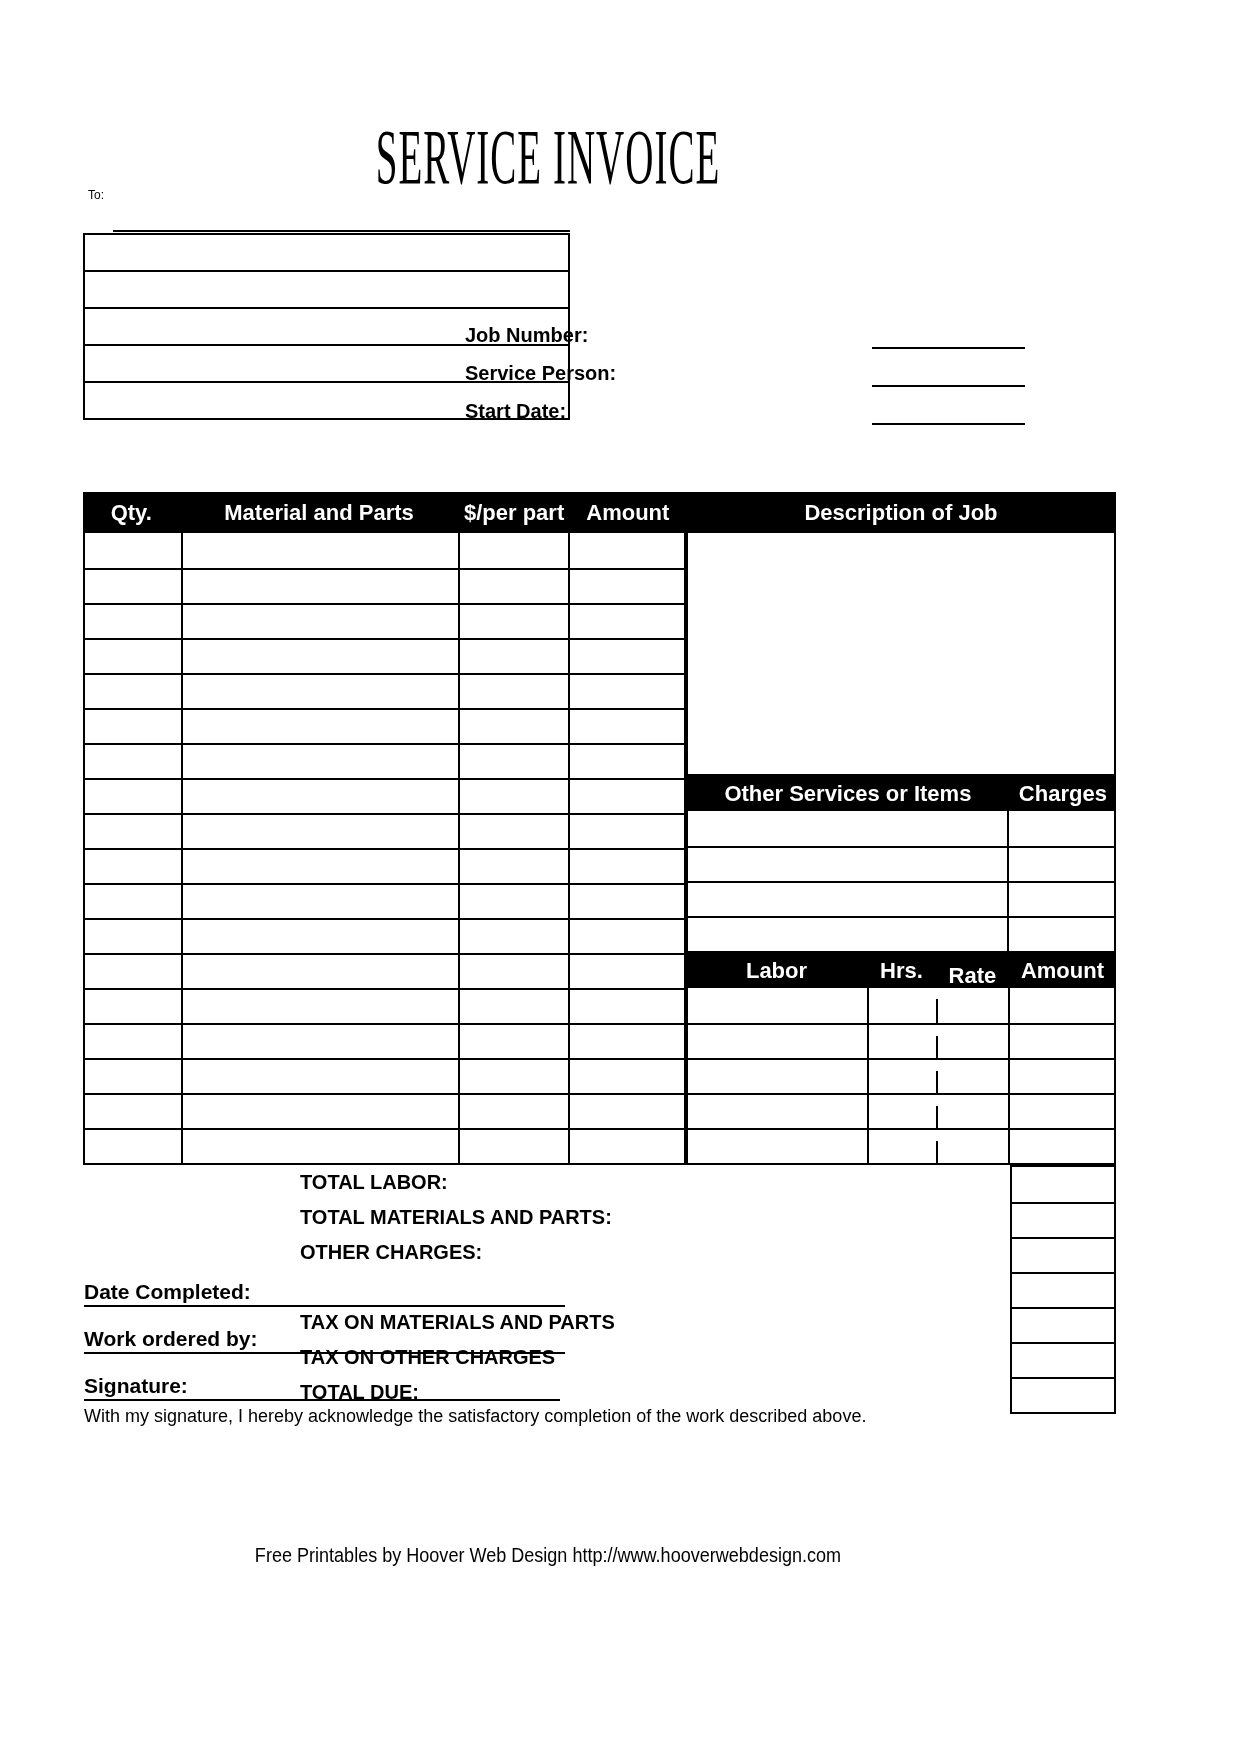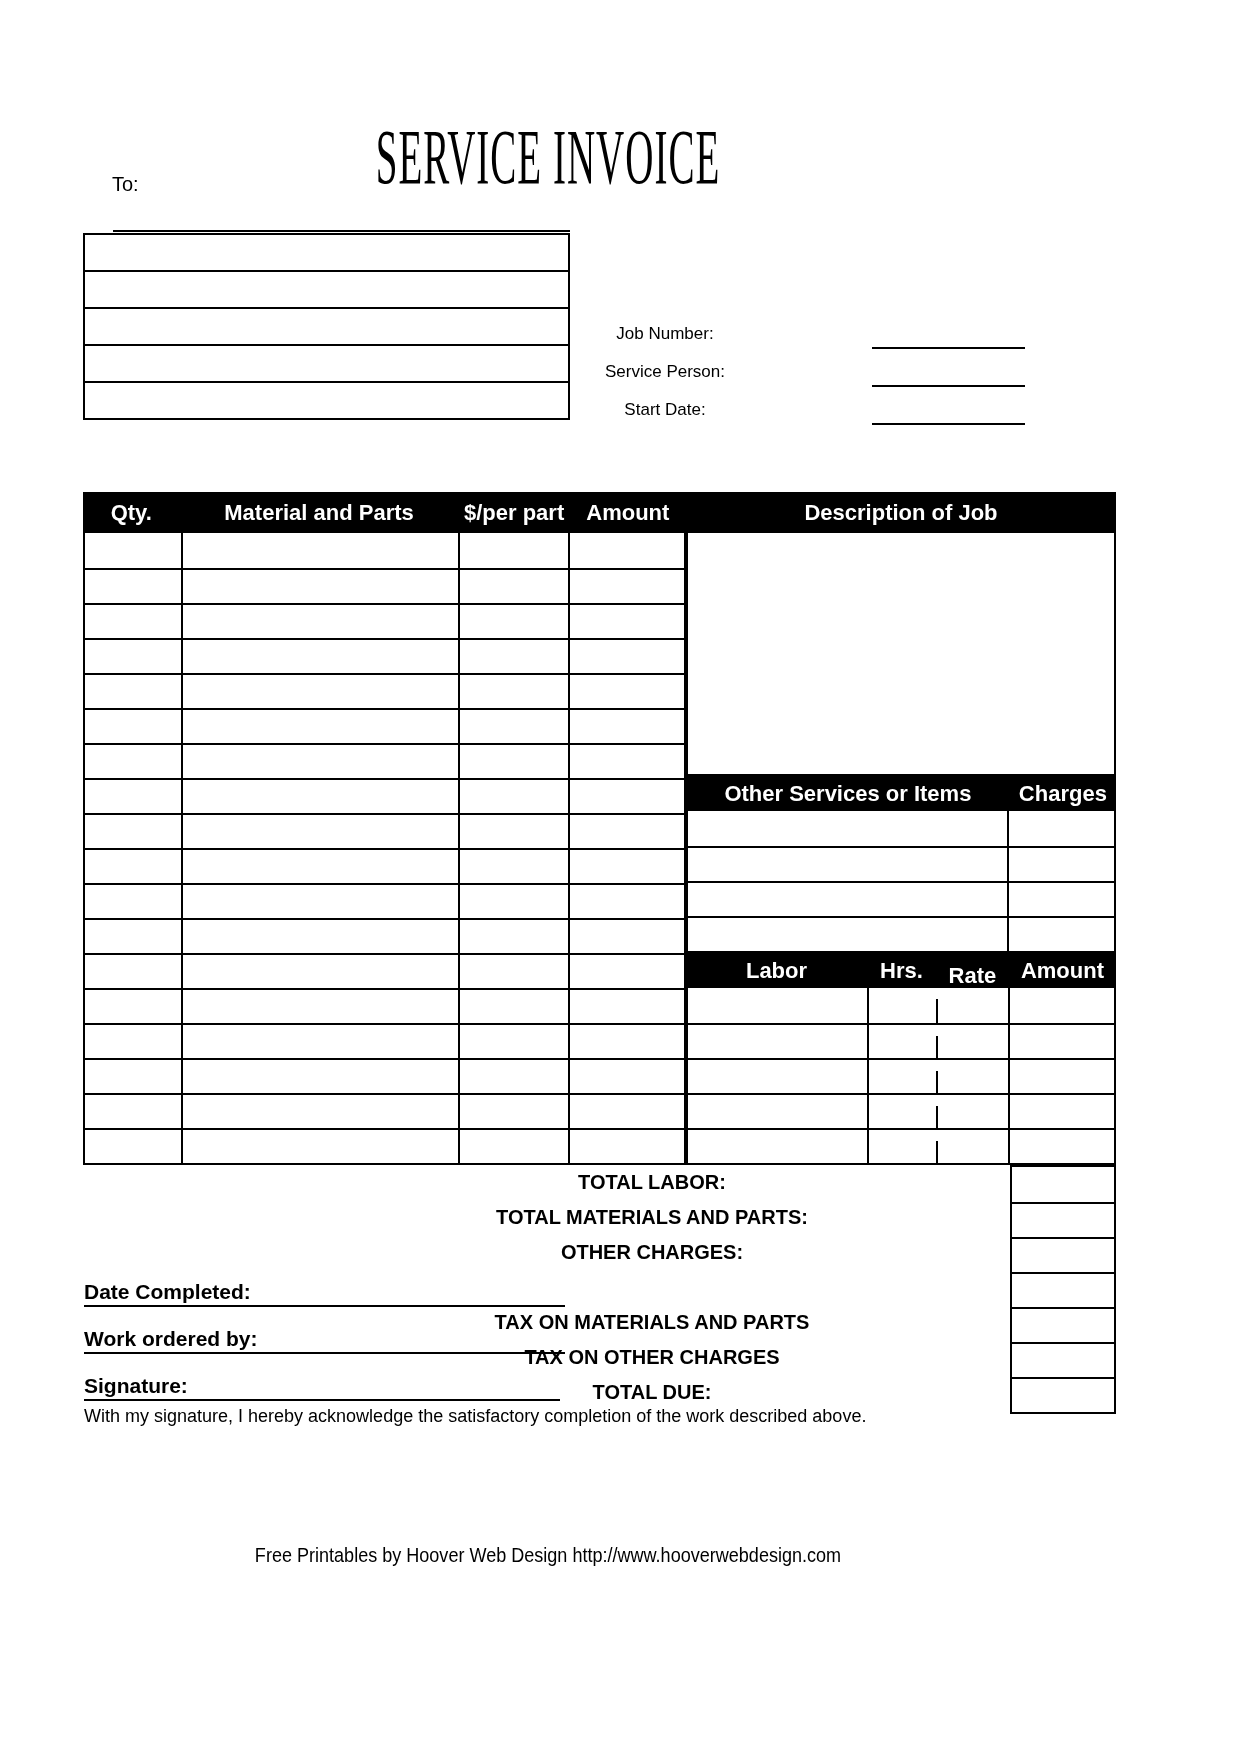--- a/index.html
+++ b/index.html
@@ -8,30 +8,30 @@
 
   
   .title{position:absolute;left:83px;top:112px;width:930px;text-align:center;
          font-family:"Liberation Serif", serif;font-size:78px;letter-spacing:2px;
          transform:scaleX(0.5);transform-origin:center;white-space:nowrap;}
 
   
   .line{position:absolute;height:0;border-bottom:2px solid #000;}
 
   
-  .to-label{position:absolute;left:88px;top:173px;font-size:20px;margin-left:24px;}
+  .to-label{position:absolute;left:88px;top:188px;font-size:12px;}
   .to-line{left:113px;top:230px;width:457px;}
   .to-box{position:absolute;left:83px;top:233px;width:487px;height:187px;
           border:2px solid #000;box-sizing:border-box;display:flex;flex-direction:column;}
   .to-row{flex:1;border-bottom:2px solid #000;}
   .to-row:last-child{border-bottom:none;}
 
   
-  .ji-label{position:absolute;left:465px;width:400px;text-align:center;
-            font-weight:normal;font-size:17px;}
+  .ji-label{position:absolute;left:465px;width:400px;text-align:left;
+            font-weight:bold;font-size:20px;}
   .ji-1{top:324px;} .ji-2{top:362px;} .ji-3{top:400px;}
   .ji-line{left:872px;width:153px;}
   .ji-line-1{top:347px;} .ji-line-2{top:385px;} .ji-line-3{top:423px;}
 
   
   .bar{background:#000;color:#fff;font-weight:bold;font-size:22px;
        display:flex;align-items:center;}
   .bar .hc{text-align:center;}
 
   
@@ -53,21 +53,21 @@
   .rp-os-body,.rp-labor-body{border:2px solid #000;border-top:none;}
   .os-row,.labor-row{display:flex;height:35px;border-top:2px solid #000;box-sizing:border-box;}
   .os-row:first-child,.labor-row:first-child{border-top:none;}
   .os-row .osc-1{width:75.3%;border-right:2px solid #000;box-sizing:border-box;}
   .os-row .osc-2{flex:1;}
   .ll{width:42.1%;} .lh{width:16%;} .lr{width:17%;margin-top:11px;} .la{flex:1;}
   .labor-row .lc{box-sizing:border-box;border-left:2px solid #000;}
   .labor-row .lc:first-child{border-left:none;}
 
   
-  .total-label{position:absolute;left:300px;width:704px;text-align:center;
+  .total-label{position:absolute;left:300px;width:704px;text-align:left;
                font-weight:bold;font-size:20px;height:35px;line-height:35px;white-space:nowrap;}
   .tl-1{top:1165px;} .tl-2{top:1200px;} .tl-3{top:1235px;} .tl-4{top:1270px;}
   .tl-5{top:1305px;} .tl-6{top:1340px;} .tl-7{top:1375px;}
   .totals-boxes{position:absolute;left:1010px;top:1165px;width:106px;
                 border:2px solid #000;box-sizing:border-box;}
   .total-box{height:35px;border-top:2px solid #000;box-sizing:border-box;}
   .total-box:first-child{border-top:none;}
 
   
   .signoff-label{position:absolute;left:84px;font-weight:bold;font-size:21px;}

